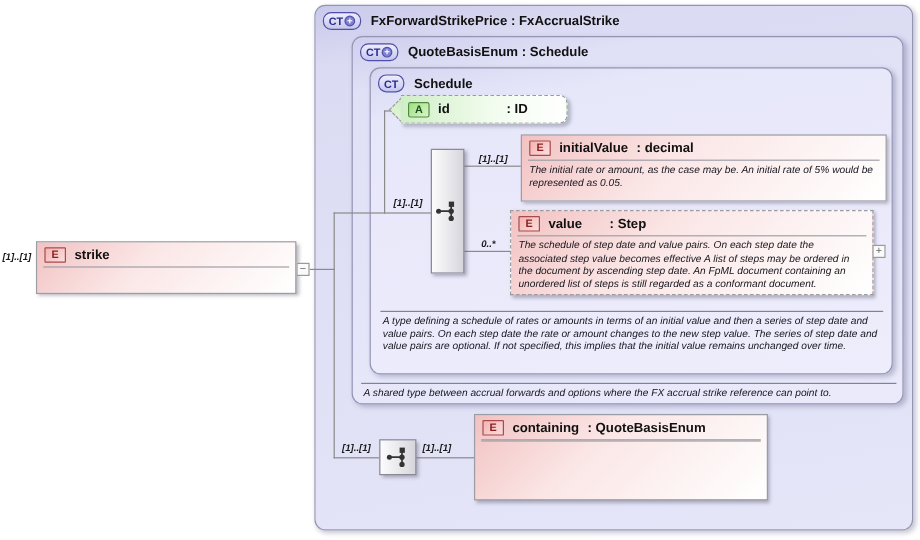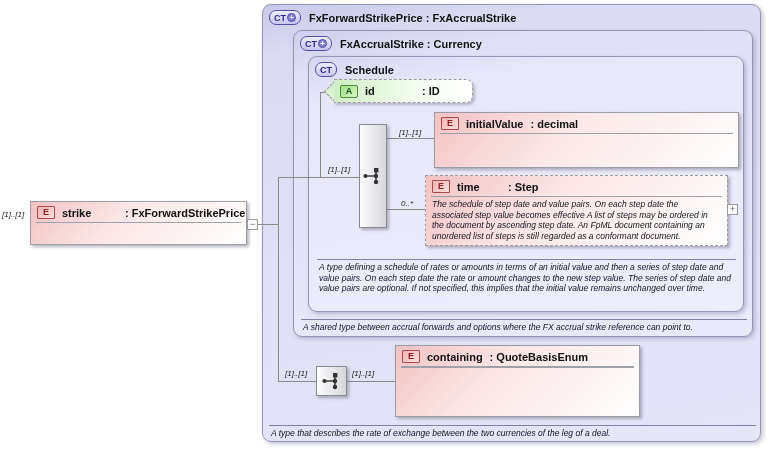--- a/index.html
+++ b/index.html
@@ -97,21 +97,21 @@
   .enum-row { display:flex; gap:14px; padding:2px 6px; }
   .enum-label { font-size:8.5px; font-style:italic; color:#15151d; }
   .enum-vals { font-family:"Liberation Mono", monospace; font-size:8px; color:#8080a8; line-height:10px; }
 
   
   .hline, .vline { position:absolute; background:#8a8a8a; }
   .hline { height:1px; }
   .vline { width:1px; }
 
   .card-label {
-    position:absolute; font-size:8px; font-weight:normal; font-style:italic;
+    position:absolute; font-size:8px; font-weight:bold; font-style:italic;
     color:#1a1a1a; white-space:nowrap;
   }
 
   .toggle {
     position:absolute; width:11px; height:11px; border:1px solid #999999;
     background:#fafafa; color:#666666; font-size:9px; line-height:9px;
     text-align:center; cursor:pointer;
   }
 </style>
 </head>
@@ -120,30 +120,29 @@
 <div id="stage">
 
   <div class="type-box tb-outer">
     <div class="type-header" style="left:6px; top:5px;">
       <span class="ct-badge">
           <span>CT</span>
           <span class="plus-circle">+</span>
         </span>
       <span class="type-title">FxForwardStrikePrice : FxAccrualStrike</span>
     </div>
-    <div class="type-annotation" style="left:6px; right:4px; bottom:3px;">A type that describes the rate of exchange between the two currencies of the leg of a deal.</div>
   </div>
 
   <div class="type-box tb-accrual">
     <div class="type-header" style="left:6px; top:5px;">
       <span class="ct-badge">
           <span>CT</span>
           <span class="plus-circle">+</span>
         </span>
-      <span class="type-title">FxAccrualStrike : Currency</span>
+      <span class="type-title">QuoteBasisEnum : Schedule</span>
     </div>
     <div class="type-annotation" style="left:7px; right:5px; bottom:4px;font-style:italic;">A shared type between accrual forwards and options where the FX accrual strike reference can point to.</div>
   </div>
 
   <div class="type-box tb-schedule">
     <div class="type-header" style="left:6px; top:5px;">
       <span class="ct-badge">
           <span>CT</span>
         </span>
       <span class="type-title">Schedule</span>
@@ -160,21 +159,20 @@
   <div class="hline" style="left:387px; top:209px; width:38px;"></div>
   <div class="hline" style="left:278px; top:381px; width:38px;"></div>
   <div class="hline" style="left:347px; top:381px; width:48px;"></div>
 
   <div class="card-label" style="left:2px; top:210px;">[1]..[1]</div>
 
   <div class="el-box" style="left:30px; top:201px; width:217px; height:44px;">
     <div class="el-title">
       <span class="e-badge">E</span>
       <span class="el-name nw56">strike</span>
-      <span class="el-type">: FxForwardStrikePrice</span>
     </div>
     <div class="el-sep"></div>
   </div>
   <div class="toggle" style="left:247px; top:219px;">−</div>
 
   <div class="attr-point"></div>
   <div class="attr-rect">
     <span class="a-badge">A</span>
     <span class="el-name nw50">id</span>
     <span class="el-type">: ID</span>
@@ -193,27 +191,28 @@
   </div>
 
   <div class="card-label" style="left:399px; top:128px;">[1]..[1]</div>
   <div class="el-box" style="left:434px; top:112px; width:305px; height:56px;">
     <div class="el-title">
       <span class="e-badge">E</span>
       <span class="el-name">initialValue</span>
       <span class="el-type">: decimal</span>
     </div>
     <div class="el-sep"></div>
+    <div class="el-desc">The initial rate or amount, as the case may be. An initial rate of 5% would be represented as 0.05.</div>
   </div>
 
   <div class="card-label" style="left:401px; top:199px;">0..*</div>
   <div class="el-box dashed" style="left:425px; top:175px; width:303px; height:71px;">
     <div class="el-title">
       <span class="e-badge">E</span>
-      <span class="el-name nw44">time</span>
+      <span class="el-name nw44">value</span>
       <span class="el-type">: Step</span>
     </div>
     <div class="el-sep"></div>
     <div class="el-desc">The schedule of step date and value pairs. On each step date the associated step value becomes effective A list of steps may be ordered in the document by ascending step date. An FpML document containing an unordered list of steps is still regarded as a conformant document.</div>
   </div>
   <div class="toggle" style="left:727px; top:204px;">+</div>
 
   <div class="card-label" style="left:285px; top:369px;">[1]..[1]</div>
   <div class="seq-box seq-bottom">
     <svg width="22" height="20" viewBox="0 0 22 20">

